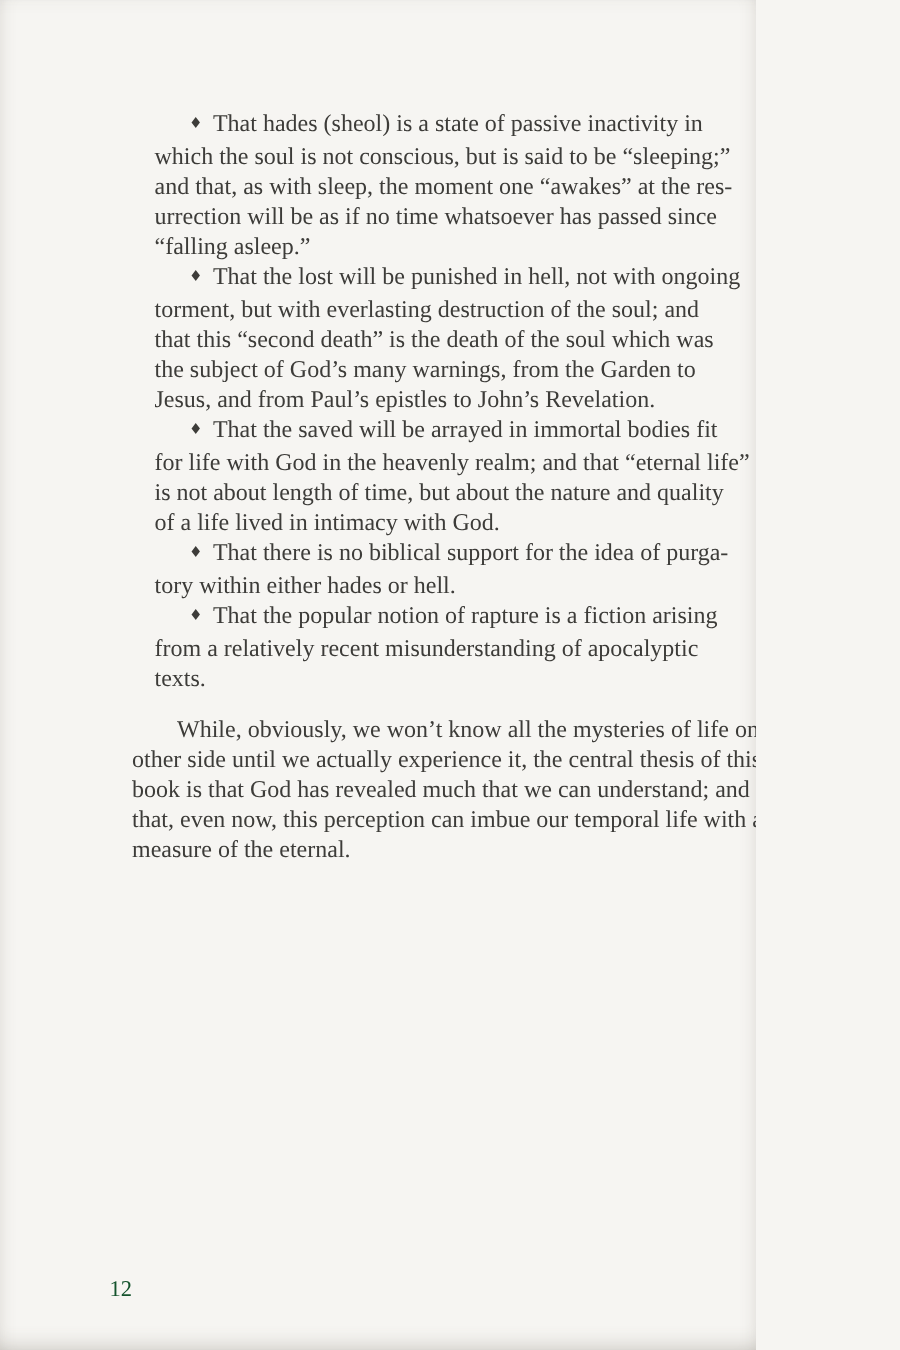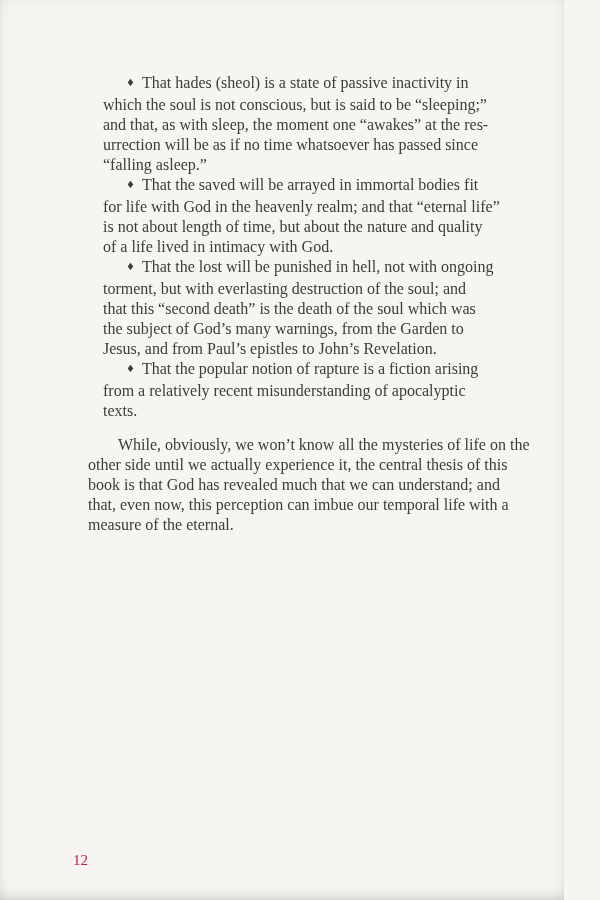--- a/index.html
+++ b/index.html
@@ -2,21 +2,21 @@
 <html><head>
 <meta charset="utf-8">
 <style>
   html, body {
     margin: 0;
     padding: 0;
     background: #f6f5f2;
   }
   .page {
     position: relative;
-    width: 564px;
+    width: 504px;
     height: 900px;
     background: #f6f5f2;
     overflow: hidden;
     font-family: "Liberation Serif", "DejaVu Serif", serif;
     color: #3d3c39;
     box-shadow:
       inset 0 -12px 14px -11px rgba(95, 88, 76, 0.30),
       inset 10px 0 12px -10px rgba(95, 88, 76, 0.14),
       inset -10px 0 12px -10px rgba(95, 88, 76, 0.14),
       inset 0 10px 12px -11px rgba(95, 88, 76, 0.08);
@@ -48,43 +48,45 @@
     line-height: 20px;
     white-space: pre;
     text-indent: 30px;
   }
   .page-number {
     position: absolute;
     left: 73px;
     top: 850px;
     font-size: 15px;
     line-height: 20px;
-    color: #be185d;
+    color: #14532d;
   }
 </style>
 </head>
 <body>
 
 <div class="page">
   <div class="text-block">
     <div class="bullet-list">
       <p class="bullet-item"><span class="bullet-glyph">♦</span><span>That hades (sheol) is a state of passive inactivity in
 which the soul is not conscious, but is said to be “sleeping;”
 and that, as with sleep, the moment one “awakes” at the res-
 urrection will be as if no time whatsoever has passed since
 “falling asleep.”</span></p>
-      <p class="bullet-item"><span class="bullet-glyph">♦</span><span>That the saved will be arrayed in immortal bodies fit
-for life with God in the heavenly realm; and that “eternal life”
-is not about length of time, but about the nature and quality
-of a life lived in intimacy with God.</span></p>
       <p class="bullet-item"><span class="bullet-glyph">♦</span><span>That the lost will be punished in hell, not with ongoing
 torment, but with everlasting destruction of the soul; and
 that this “second death” is the death of the soul which was
 the subject of God’s many warnings, from the Garden to
 Jesus, and from Paul’s epistles to John’s Revelation.</span></p>
+      <p class="bullet-item"><span class="bullet-glyph">♦</span><span>That the saved will be arrayed in immortal bodies fit
+for life with God in the heavenly realm; and that “eternal life”
+is not about length of time, but about the nature and quality
+of a life lived in intimacy with God.</span></p>
+      <p class="bullet-item"><span class="bullet-glyph">♦</span><span>That there is no biblical support for the idea of purga-
+tory within either hades or hell.</span></p>
       <p class="bullet-item"><span class="bullet-glyph">♦</span><span>That the popular notion of rapture is a fiction arising
 from a relatively recent misunderstanding of apocalyptic
 texts.</span></p>
     </div>
     <p class="closing">While, obviously, we won’t know all the mysteries of life on the
 other side until we actually experience it, the central thesis of this
 book is that God has revealed much that we can understand; and
 that, even now, this perception can imbue our temporal life with a
 measure of the eternal.</p>
   </div>

